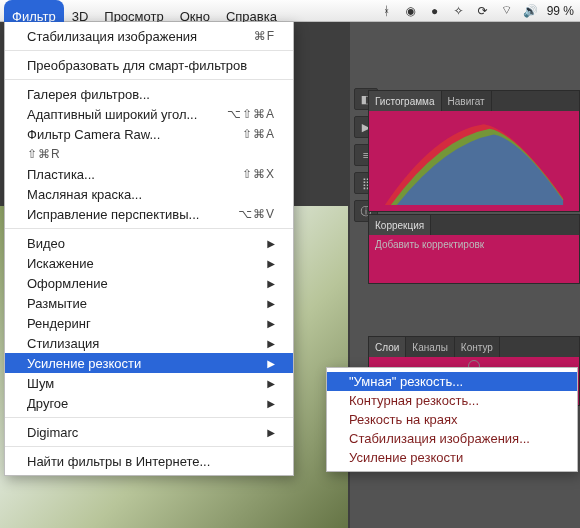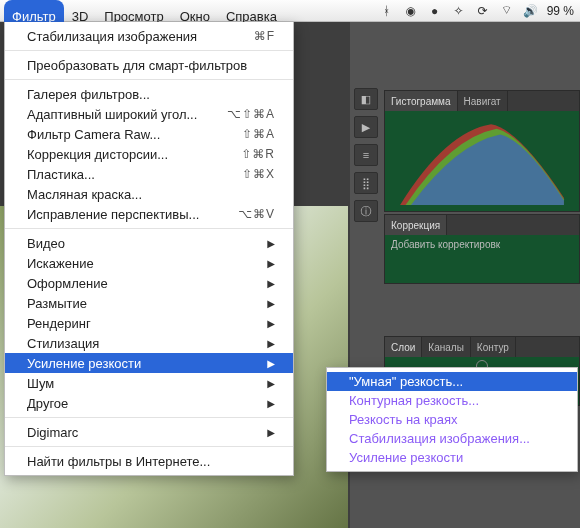--- a/index.html
+++ b/index.html
@@ -18,34 +18,34 @@
   .menu .mi { display: flex; align-items: center; height: 20px; padding: 0 18px 0 22px; color: #222; position: relative; }
   .menu .mi.hi { background: #2a66d8; color: #fff; }
   .menu .mi .label { flex: 1; white-space: nowrap; }
   .menu .mi .sc { font-size: 12px; color: #555; letter-spacing: 1px; }
   .menu .mi .arw { font-size: 10px; color: #333; }
   .menu .mi.hi .arw { color: #fff; }
   .menu hr { border: none; border-top: 1px solid #e2e2e2; margin: 4px 0; }
 
   
   .submenu { position: absolute; top: 367px; left: 326px; width: 252px; background: #fff; border: 1px solid #bcbcbc; box-shadow: 2px 4px 12px rgba(0,0,0,.3); font-size: 13px; padding: 4px 0; z-index: 5; }
-  .submenu .si { display: flex; align-items: center; height: 19px; padding: 0 18px 0 22px; color: #8b5cf6; }
+  .submenu .si { display: flex; align-items: center; height: 19px; padding: 0 18px 0 22px; color: #7f1d1d; }
   .submenu .si.hi { background: #2a66d8; color: #fff; }
 
   
   .canvas { position: absolute; top: 22px; left: 0; width: 350px; height: 506px; background: #3e3e3e; }
   .photo { position: absolute; top: 184px; left: 0; width: 348px; height: 340px;
     background: linear-gradient(135deg,#8ea265 0%,#d9e2d0 40%,#b8c59a 60%,#5f6e3f 100%); }
 
   
   .rpanel { position: absolute; top: 22px; right: 0; width: 230px; height: 506px; background: #535353; }
   .toolcol { position: absolute; top: 60px; left: 0; width: 32px; background: #535353; display: flex; flex-direction: column; gap: 6px; padding: 6px 4px; }
   .toolcol .ticon { width: 24px; height: 22px; background: #3e3e3e; border: 1px solid #2f2f2f; border-radius: 2px; display:flex;align-items:center;justify-content:center;color:#bbb;font-size:11px; }
 
-  .panel { position: absolute; left: 34px; right: 0; background: #14532d; border: 1px solid #2b2b2b; }
+  .panel { position: absolute; left: 18px; right: 0; background: #be185d; border: 1px solid #2b2b2b; }
   .panel .tabs { display: flex; height: 20px; background: #3a3a3a; font-size: 10px; color: #bbb; }
   .panel .tabs .tab { padding: 0 6px; display:flex;align-items:center; border-right:1px solid #2b2b2b;}
   .panel .tabs .tab.active { background: #454545; color: #ddd; }
   .panel .body { height: 100px; position: relative; overflow:hidden;}
   .panel.small .body { height: 48px; }
 
   .histogram { position: absolute; inset: 6px; }
   .histogram svg { width: 100%; height: 100%; }
 
   .addrow { font-size: 10px; color: #bbb; padding: 4px 6px; }
@@ -144,21 +144,20 @@
     </div>
     <div class="mi">
       <span class="label">Адаптивный широкий угол...</span>
       <span class="sc">⌥⇧⌘A</span>
     </div>
     <div class="mi">
       <span class="label">Фильтр Camera Raw...</span>
       <span class="sc">⇧⌘A</span>
     </div>
     <div class="mi">
-      <span class="label">Коррекция дисторсии...</span>
       <span class="sc">⇧⌘R</span>
     </div>
     <div class="mi">
       <span class="label">Пластика...</span>
       <span class="sc">⇧⌘X</span>
     </div>
     <div class="mi">
       <span class="label">Масляная краска...</span>
     </div>
     <div class="mi">

